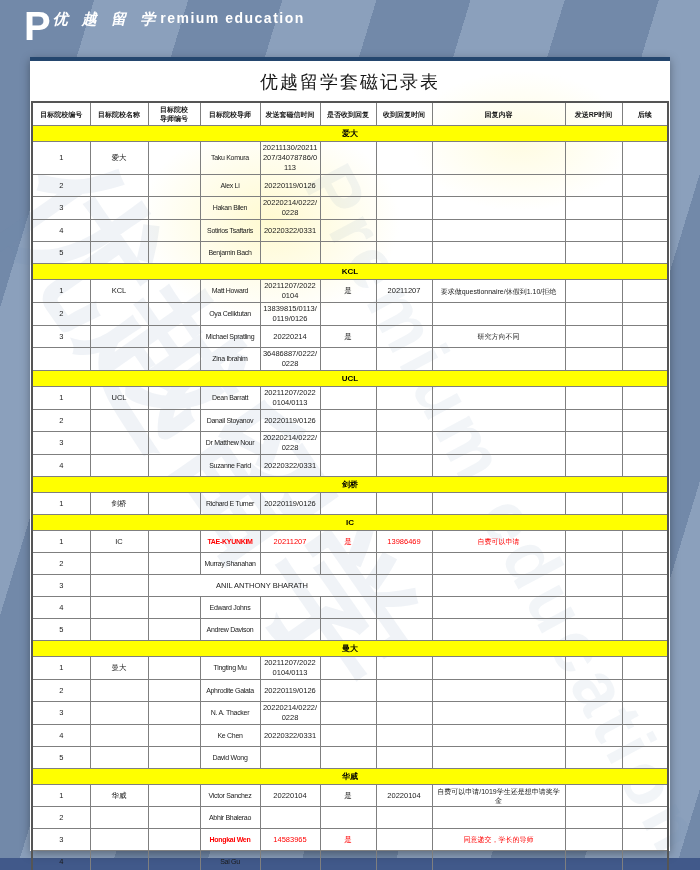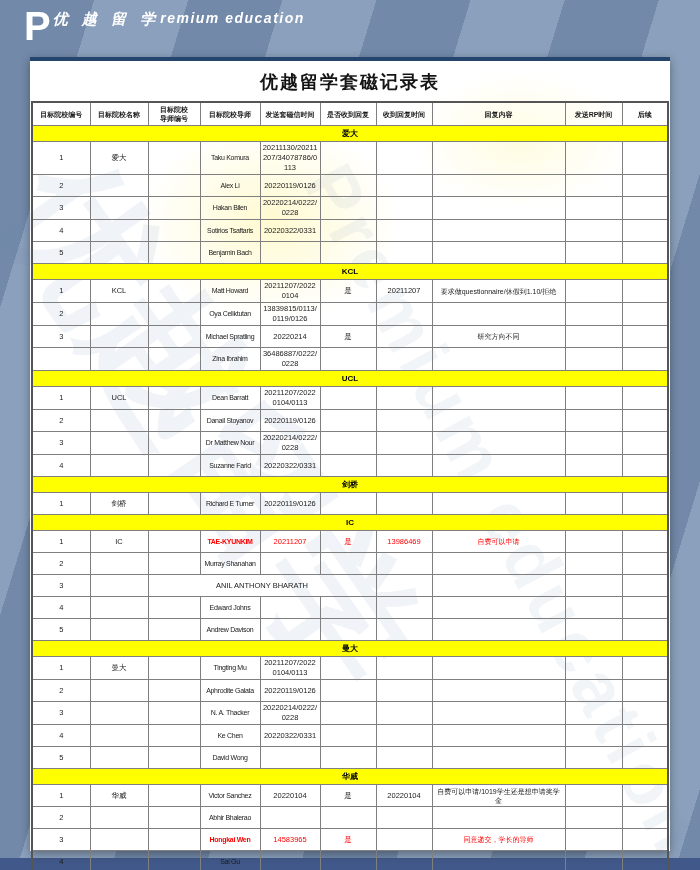--- a/index.html
+++ b/index.html
@@ -7,34 +7,34 @@
     width:700px;height:870px;overflow:hidden;position:relative;
     font-family:"Liberation Sans","DejaVu Sans",sans-serif;
     background:repeating-linear-gradient(107deg,#7289a9 0 90px,#8ba0bc 90px 180px);
   }
   .bottom-bar{position:absolute;left:0;bottom:0;width:700px;height:12px;background:#41598a;}
   
   .banner{position:absolute;top:6px;left:24px;display:flex;align-items:flex-start;color:#fff;z-index:3;}
   .logo-p{font-size:40px;font-weight:bold;line-height:40px;margin-right:2px;}
   .logo-right{display:flex;flex-direction:row;padding-top:4px;}
   .logo-cn{font-size:15px;font-weight:bold;font-style:italic;letter-spacing:5px;line-height:17px;}
-  .logo-en{font-size:14px;font-weight:bold;font-style:italic;letter-spacing:1.5px;line-height:16px;}
+  .logo-en{font-size:14px;font-weight:bold;letter-spacing:1.5px;line-height:16px;}
   
   .page{
     position:absolute;left:30px;top:57px;width:640px;height:790px;background:#ffffff;
     border-top:4px solid #24466e;box-shadow:0 3px 9px rgba(0,0,0,0.35);z-index:2;
   }
   .wm{position:absolute;pointer-events:none;font-weight:bold;white-space:nowrap;z-index:1;}
   .wm1{top:60px;left:90px;font-size:150px;color:rgba(110,140,180,0.10);transform:rotate(55deg);transform-origin:left top;}
   .wm2{top:90px;left:330px;font-size:72px;color:rgba(110,140,180,0.09);transform:rotate(62deg);transform-origin:left top;letter-spacing:6px;}
   .blob1{position:absolute;top:60px;left:110px;width:260px;height:200px;
     background:radial-gradient(closest-side,rgba(255,246,170,0.55),rgba(255,246,170,0));}
   .blob2{position:absolute;top:10px;left:380px;width:220px;height:140px;
     background:radial-gradient(closest-side,rgba(255,246,170,0.35),rgba(255,246,170,0));}
-  .title{position:relative;z-index:2;text-align:center;margin:9px 0 7px 0;font-size:18px;font-weight:700;color:#151515;letter-spacing:2px;}
+  .title{position:relative;z-index:2;text-align:center;margin:9px 0 7px 0;font-size:18px;font-weight:400;color:#151515;letter-spacing:2px;}
   
   table{position:relative;z-index:2;border-collapse:collapse;table-layout:fixed;width:636px;margin:0 auto;background:transparent;
         border:2px solid #555;}
   th,td{border:1px solid #7f7f7f;text-align:center;vertical-align:middle;color:#1a1a1a;
         padding:1px 2px;overflow:hidden;}
   th{font-size:7px;font-weight:bold;height:20px;white-space:pre-line;line-height:9px;background:transparent;}
   td{font-size:7.5px;line-height:10px;height:19px;}
   td.band{background:#ffff00;font-weight:bold;font-size:8px;height:13px;color:#000;}
   td.c3{font-size:7px;letter-spacing:-0.3px;white-space:nowrap;}
   td.c3[colspan]{letter-spacing:0;font-size:7.5px;text-align:center;}

